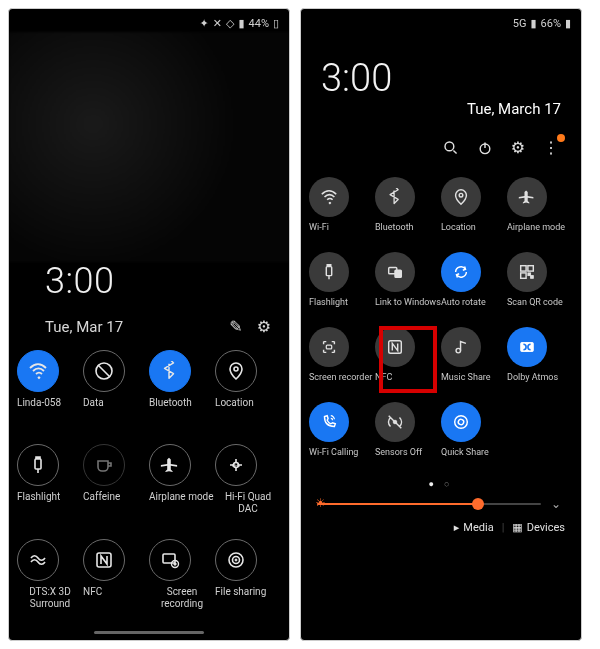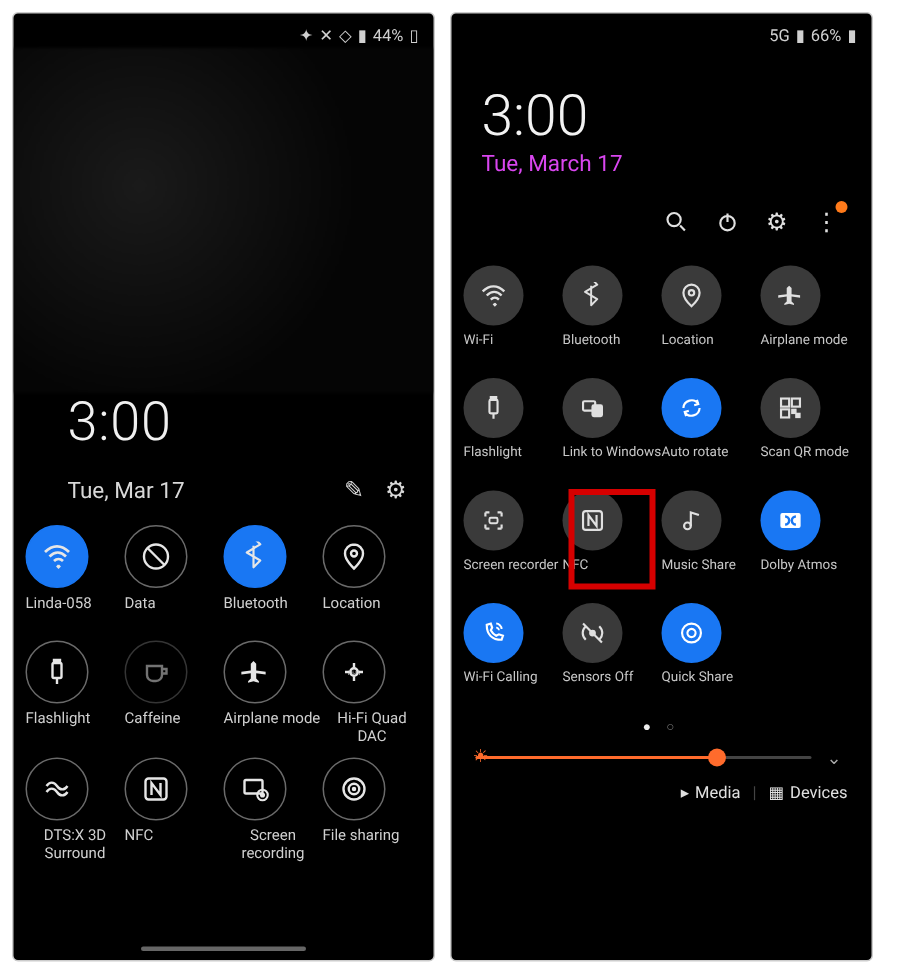--- a/index.html
+++ b/index.html
@@ -8,32 +8,32 @@
   .phone { width: 282px; height: 633px; border: 1px solid #ccc; border-radius: 4px; background: #000; color: #e6e6e6; position: relative; overflow: hidden; }
   .statusbar { display: flex; justify-content: flex-end; align-items: center; gap: 4px; padding: 8px 10px 2px 10px; font-size: 11px; color: #d0d0d0; }
   .statusbar .ico { font-size: 11px; }
   
   .left .blur-area { height: 230px; background: radial-gradient(circle at 30% 40%,#1a1a1a 0%,#050505 60%); filter: blur(1px); }
   .left .clock { padding: 0 18px; }
   .left .time { font-size: 36px; font-weight: 300; letter-spacing: 0.5px; color: #f0f0f0; }
   .left .date { font-size: 15px; color: #d8d8d8; margin-top: 16px; }
   .left .top-row { display:flex; justify-content:space-between; align-items:flex-end; padding:0 18px; margin-top:-2px;}
   .left .tools { display:flex; gap:14px; color:#d8d8d8; font-size:16px;}
-  .tiles { display: grid; grid-template-columns: repeat(4,1fr); gap: 8px 0; padding: 14px 8px 6px 8px; }
+  .tiles { display: grid; grid-template-columns: repeat(4,1fr); gap: 25px 0; padding: 14px 8px 6px 8px; }
   .tile { display:flex; flex-direction:column; align-items:flex-start; }
   .circ { width:42px; height:42px; border-radius:50%; display:flex; align-items:center; justify-content:center; margin-bottom:5px; border:1.5px solid #6a6a6a; background:transparent; }
   .circ .svg-ico { width:20px; height:20px; fill:#e6e6e6; stroke:#e6e6e6; }
   .circ.on { background:#1977f3; border-color:#1977f3; }
   .circ.dim { opacity:0.5; }
   .tlabel { font-size:10px; text-align:center; color:#d0d0d0; line-height:1.15; min-height:22px; }
   .left .navbar { position:absolute; bottom:6px; left:50%; transform:translateX(-50%); width:110px; height:3px; background:#666; border-radius:2px; }
   
   .right .clock2 { padding: 24px 20px 6px 20px; }
   .right .time2 { font-size:38px; font-weight:300; color:#f2f2f2; }
-  .right .date2 { font-size:15px; color:#d946ef; }
+  .right .date2 { font-size:15px; color:#ffffff;text-align:right; }
   .right .controls { display:flex; justify-content:flex-end; gap:18px; padding:14px 22px 10px 20px; align-items:center; }
   .right .controls .ctl { color:#e0e0e0; font-size:16px; position:relative;}
   .right .controls .badge { position:absolute; top:-4px; right:-6px; width:8px; height:8px; background:#ff7a1a; border-radius:50%; }
   .right .tiles2 { display:grid; grid-template-columns:repeat(4,1fr); gap:10px 0; padding:10px 8px; }
   .right .circ2 { width:40px; height:40px; border-radius:50%; background:#3a3a3a; display:flex; align-items:center; justify-content:center; margin-bottom:5px; border:none;}
   .right .circ2.on { background:#1977f3; }
   .right .circ2 .svg-ico { width:18px; height:18px; fill:#e0e0e0; stroke:#e0e0e0;}
   .right .circ2.on .svg-ico { fill:#fff; stroke:#fff;}
   .right .tlabel2 { font-size:9px; text-align:center; color:#c8c8c8; line-height:1.15; min-height:20px;}
   .highlight-box { position:absolute; border:4px solid #d60000; }
@@ -354,21 +354,21 @@
             </svg>
           </div>
           <div class="tlabel2">Auto rotate</div>
         </div>
         <div class="tile">
           <div class="circ2">
             <svg class="svg-ico" viewBox="0 0 20 20">
               <use href="#i-qr"></use>
             </svg>
           </div>
-          <div class="tlabel2">Scan QR mode</div>
+          <div class="tlabel2">Scan QR code</div>
         </div>
         <div class="tile">
           <div class="circ2">
             <svg class="svg-ico" viewBox="0 0 20 20">
               <use href="#i-screc2"></use>
             </svg>
           </div>
           <div class="tlabel2">Screen recorder</div>
         </div>
         <div class="tile">

